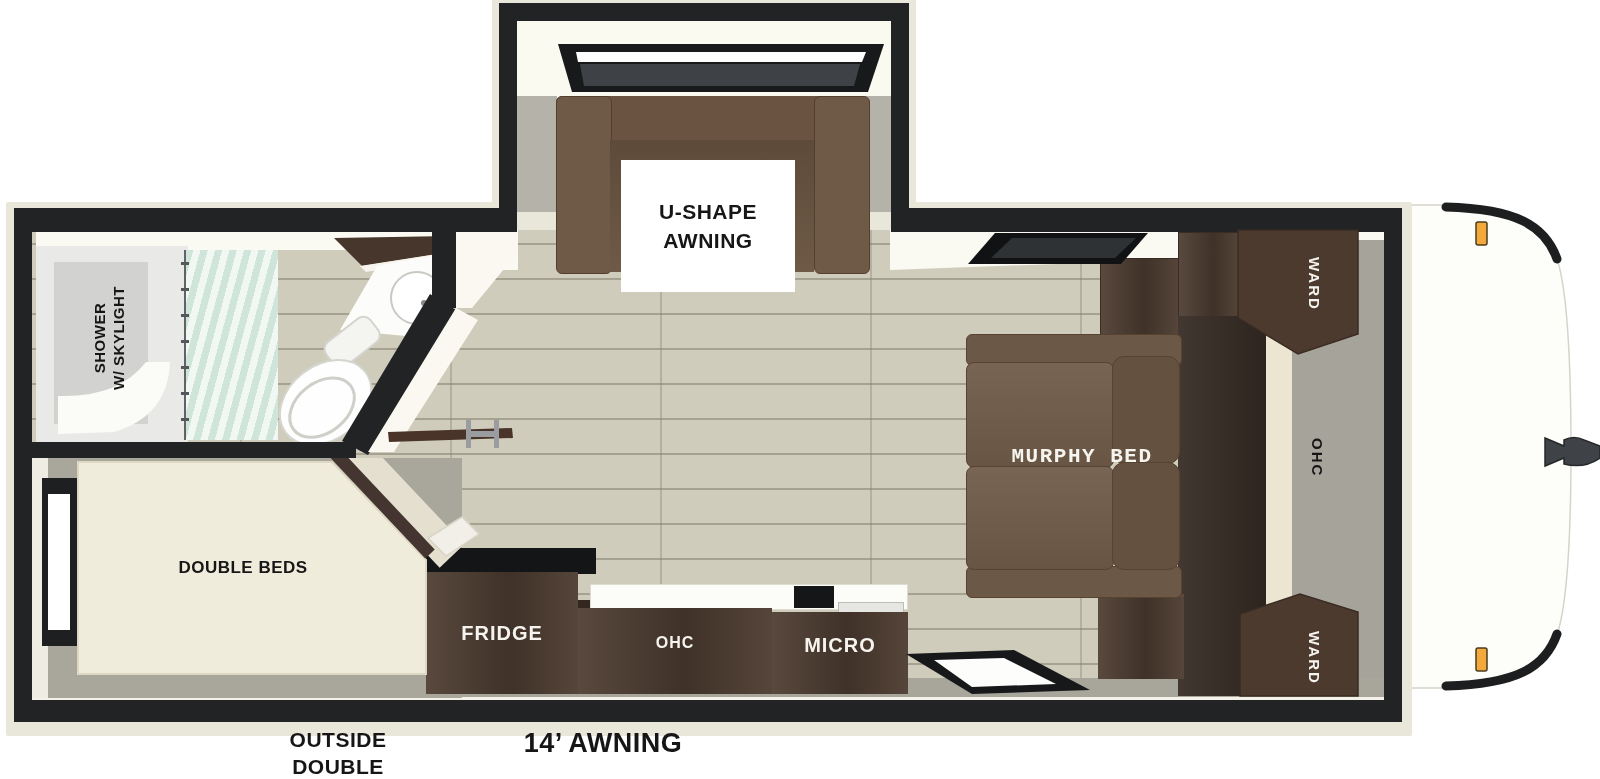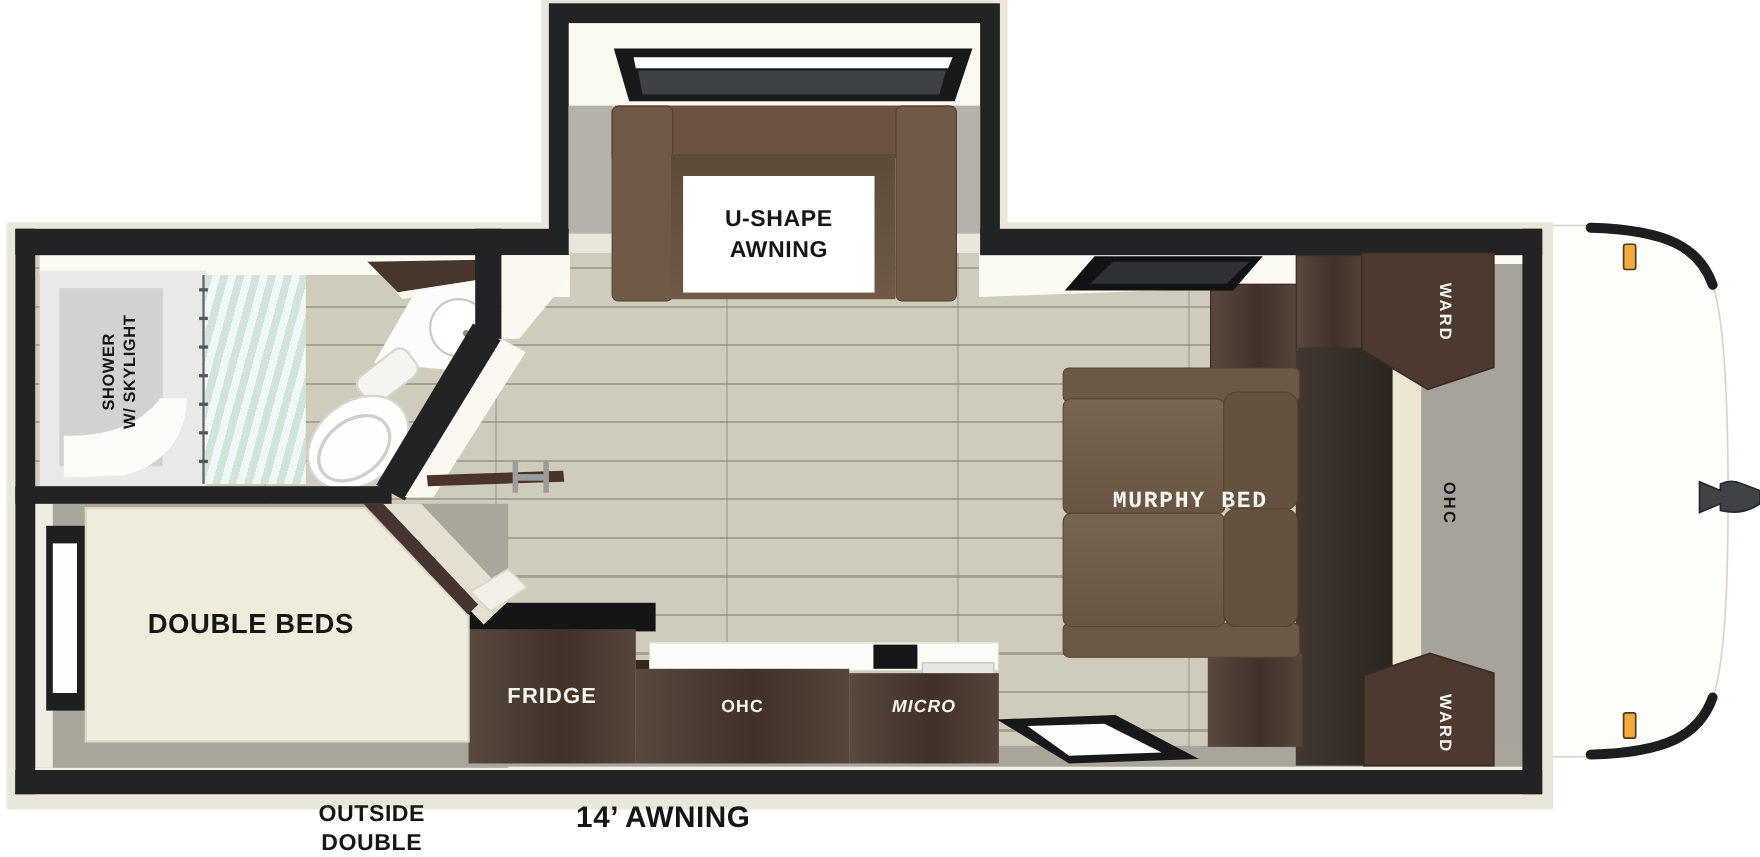--- a/index.html
+++ b/index.html
@@ -154,42 +154,42 @@
       <rect x="468" y="431" width="30" height="6"></rect>
     </g>
 
     <polygon points="906,654 1014,650 1090,690 972,694" fill="#17181a"></polygon>
     <polygon points="934,660 1004,658 1056,684 972,687" fill="#fdfdfb"></polygon>
 
     <polygon points="1238,230 1358,230 1358,334 1298,354 1238,318" fill="#4c3a2f" stroke="#3a2c23" stroke-width="1.5"></polygon>
     <polygon points="1240,614 1300,594 1358,612 1358,696 1240,696" fill="#4c3a2f" stroke="#3a2c23" stroke-width="1.5"></polygon>
   </svg>
 
-  <div class="lbl" style="left:621px;top:160px;width:174px;height:106px;background:#ffffff;display:flex;flex-direction:column;
+  <div class="lbl" style="left:621px;top:160px;width:174px;height:132px;background:#ffffff;display:flex;flex-direction:column;
        align-items:center;justify-content:center;font-size:21px;line-height:29px;letter-spacing:.5px;">
     <span>U-SHAPE</span>
     <span>AWNING</span>
   </div>
 
   <div class="lbl" style="left:27px;top:316px;width:170px;height:44px;transform:rotate(-90deg);font-size:15px;line-height:19px;letter-spacing:.5px;">
     <span style="display:block">SHOWER</span>
     <span style="display:block">W/ SKYLIGHT</span>
   </div>
 
-  <div class="lbl" style="left:93px;top:554px;width:270px;font-size:25px;line-height:27px;letter-spacing:.5px;">
+  <div class="lbl" style="left:108px;top:554px;width:270px;font-size:17px;line-height:27px;letter-spacing:.5px;">
     <span style="display:block">DOUBLE BEDS</span>
   </div>
 
   <div class="lbl lbl-white" style="left:972px;top:445px;width:220px;font-size:21px;letter-spacing:1.5px;font-family:Liberation Mono, monospace;">MURPHY BED</div>
 
   <div class="lbl lbl-white" style="left:426px;top:622px;width:152px;font-size:20px;letter-spacing:1px;">FRIDGE</div>
 
   <div class="lbl lbl-white" style="left:578px;top:634px;width:194px;font-size:16px;letter-spacing:1px;">OHC</div>
 
-  <div class="lbl lbl-white" style="left:772px;top:634px;width:136px;font-size:16px;letter-spacing:1px;font-style:italic;">MICRO</div>
+  <div class="lbl lbl-white" style="left:772px;top:634px;width:136px;font-size:20px;letter-spacing:1px;">MICRO</div>
 
   <div class="lbl lbl-white vert" style="left:1300px;top:236px;width:28px;height:96px;font-size:15px;letter-spacing:2px;">WARD</div>
 
   <div class="lbl lbl-white vert" style="left:1300px;top:616px;width:28px;height:84px;font-size:15px;letter-spacing:2px;">WARD</div>
 
   <div class="lbl vert" style="left:1304px;top:418px;width:26px;height:80px;font-size:15px;letter-spacing:2px;">OHC</div>
 
   <div class="lbl" style="left:238px;top:726px;width:200px;font-size:21px;line-height:27px;letter-spacing:.5px;">
     <span style="display:block">OUTSIDE</span>
     <span style="display:block">DOUBLE</span>

